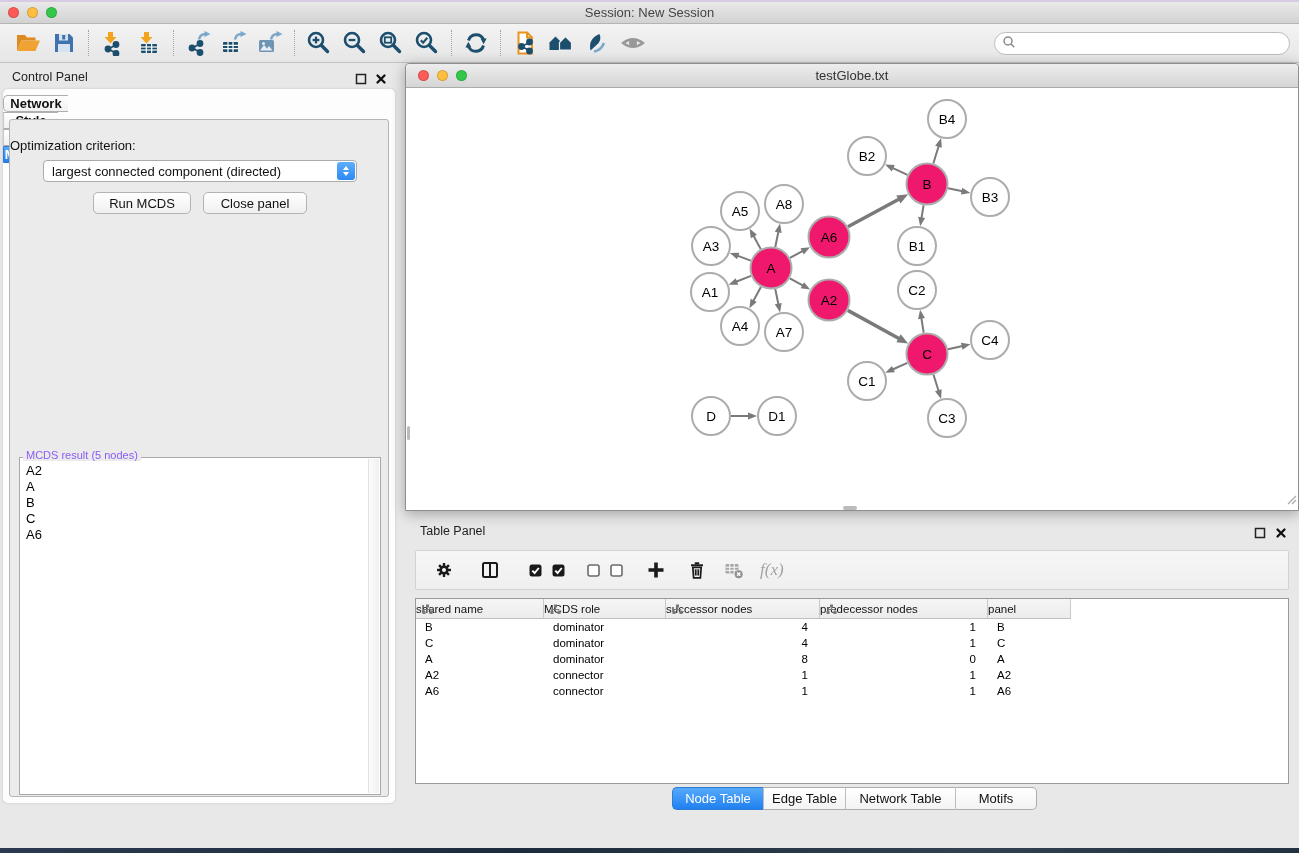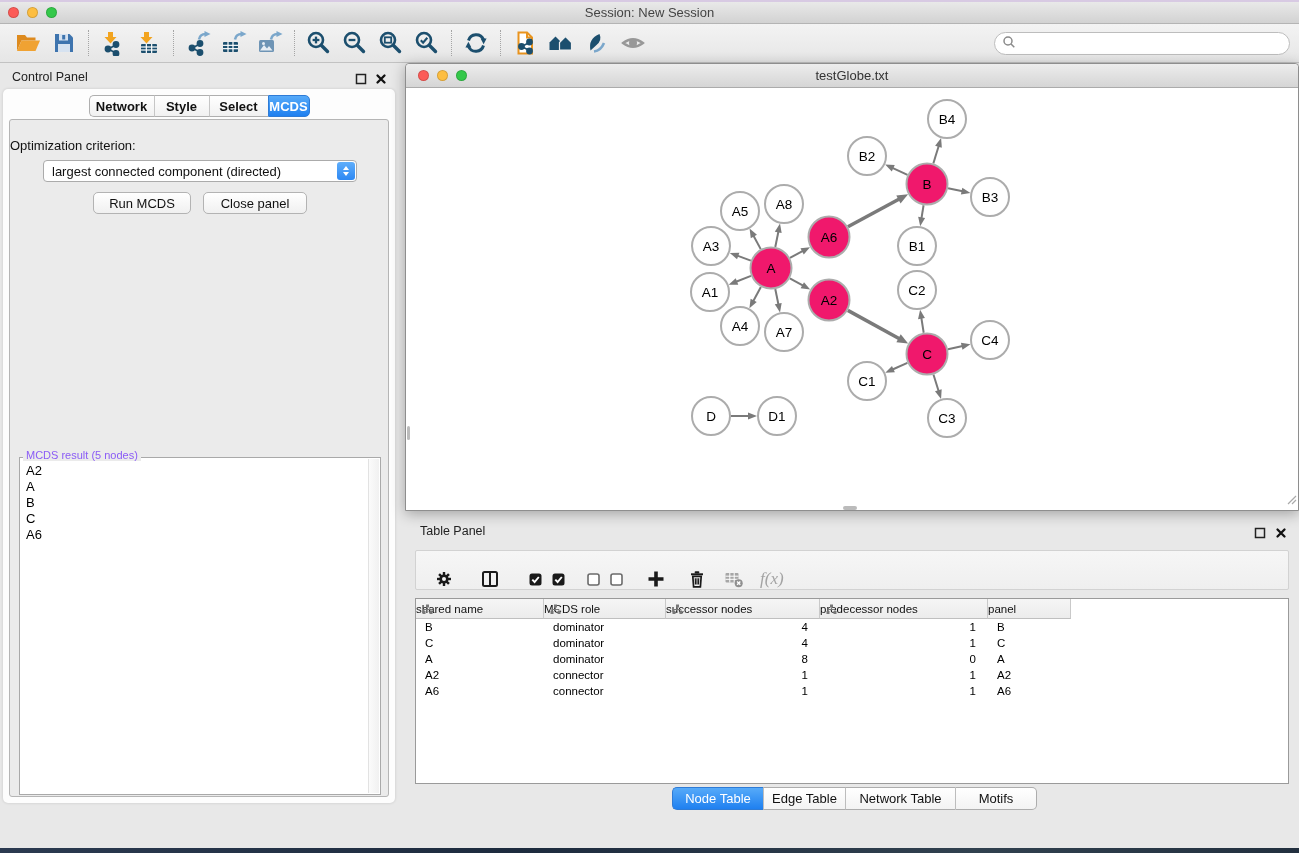--- a/index.html
+++ b/index.html
@@ -24,21 +24,21 @@
     border:1px solid #BDBDBD; border-radius:12px; display:flex; align-items:center; padding-left:7px; }
   .searchbox input { border:none; outline:none; flex:1; font-size:12px; background:transparent; margin-left:4px; }
 
   
   .control-panel { position:absolute; left:0; top:63px; width:398px; height:740px; }
   .cp-titlerow { position:absolute; left:0; top:0; width:100%; height:26px; }
   .panel-title { position:absolute; left:12px; top:7px; font-size:12.5px; color:#222; }
   .panel-ico { position:absolute; top:8px; width:13px; height:13px; cursor:default; }
   .cp-tabpane { position:absolute; left:3px; top:26px; right:3px; bottom:0;
     background:#FDFDFD; border-radius:5px; box-shadow:0 0 3px rgba(0,0,0,.15); }
-  .cp-tabs { position:absolute; left:0; right:0; top:6px; height:22px; display:flex; justify-content:center; }
+  .cp-tabs { position:absolute; left:0; right:0; top:6px; height:22px; display:flex; justify-content:flex-start;flex-direction:column; }
   .cp-tab { height:22px; display:flex; align-items:center; justify-content:center; font-size:13px; font-weight:bold;
     color:#111; background:linear-gradient(#FFFFFF,#F1F1F1); border-top:1px solid #AFAFAF; border-bottom:1px solid #AFAFAF; }
   .cp-tab:first-child { border-left:1px solid #AFAFAF; border-radius:5px 0 0 5px; }
   .cp-tab:last-child { border-right:1px solid #AFAFAF; border-radius:0 5px 5px 0; }
   .cp-tab + .cp-tab { border-left:1px solid #C6C6C6; }
   .cp-tab.active { background:linear-gradient(#56AAF9,#1F80F0); color:#FFF; border-color:#2E7BD6; }
   .cp-content { position:absolute; left:6px; right:6px; top:30px; bottom:6px;
     background:#EBEBEB; border:1px solid #B5B5B5; border-radius:3px; }
   .opt-label { position:absolute; top:18px; width:100%; font-size:13px; color:#111; }
   .criterion-select { position:absolute; left:33px; top:40px; width:314px; height:22px; background:#FFF;
@@ -63,21 +63,21 @@
     background:linear-gradient(#EDEDED,#D5D5D5); border-bottom:1px solid #ABABAB; border-radius:4px 4px 0 0; }
   .net-canvas { position:absolute; left:0; top:24px; right:0; bottom:0; background:#FFF; overflow:hidden; }
   .thumb-v { position:absolute; left:0.5px; top:338px; width:3.5px; height:14px; background:#BBB; border-radius:2px; }
   .thumb-h { position:absolute; left:437px; bottom:0.5px; width:14px; height:3.5px; background:#BBB; border-radius:2px; }
   .grip { position:absolute; right:1px; bottom:1px; }
 
   
   .table-panel { position:absolute; left:405px; top:514px; width:894px; height:300px; }
   .tp-toolbar { position:absolute; left:10px; top:36px; width:874px; height:40px;
     background:linear-gradient(#F6F6F6,#EFEFEF); border:1px solid #D2D2D2; border-radius:2px;
-    display:flex; align-items:flex-end; }
+    display:flex; align-items:center; }
   .tp-ico { display:inline-flex; align-items:center; justify-content:center; }
   .fx-label { font-family:"Liberation Serif", serif; font-style:italic; font-size:17px; color:#A3A3A3; }
   .tp-table { position:absolute; left:10px; top:84px; width:874px; height:186px; background:#FFF; border:1px solid #9A9A9A; overflow:hidden; }
   .tbl-head { display:flex; height:20px; }
   .th-cell { position:relative; height:20px; background:linear-gradient(#F5F5F5,#ECECEC);
     border-right:1px solid #C9C9C9; border-bottom:1px solid #BFBFBF;
     display:flex; align-items:center; justify-content:flex-start; font-size:11.5px; color:#111; }
   .th-tree { position:absolute; left:6px; top:5px; }
   .tbl-row { display:flex; height:16px; align-items:center; }
   .td-cell { font-size:11.5px; color:#000; height:16px; line-height:16px; white-space:nowrap; overflow:hidden; }

